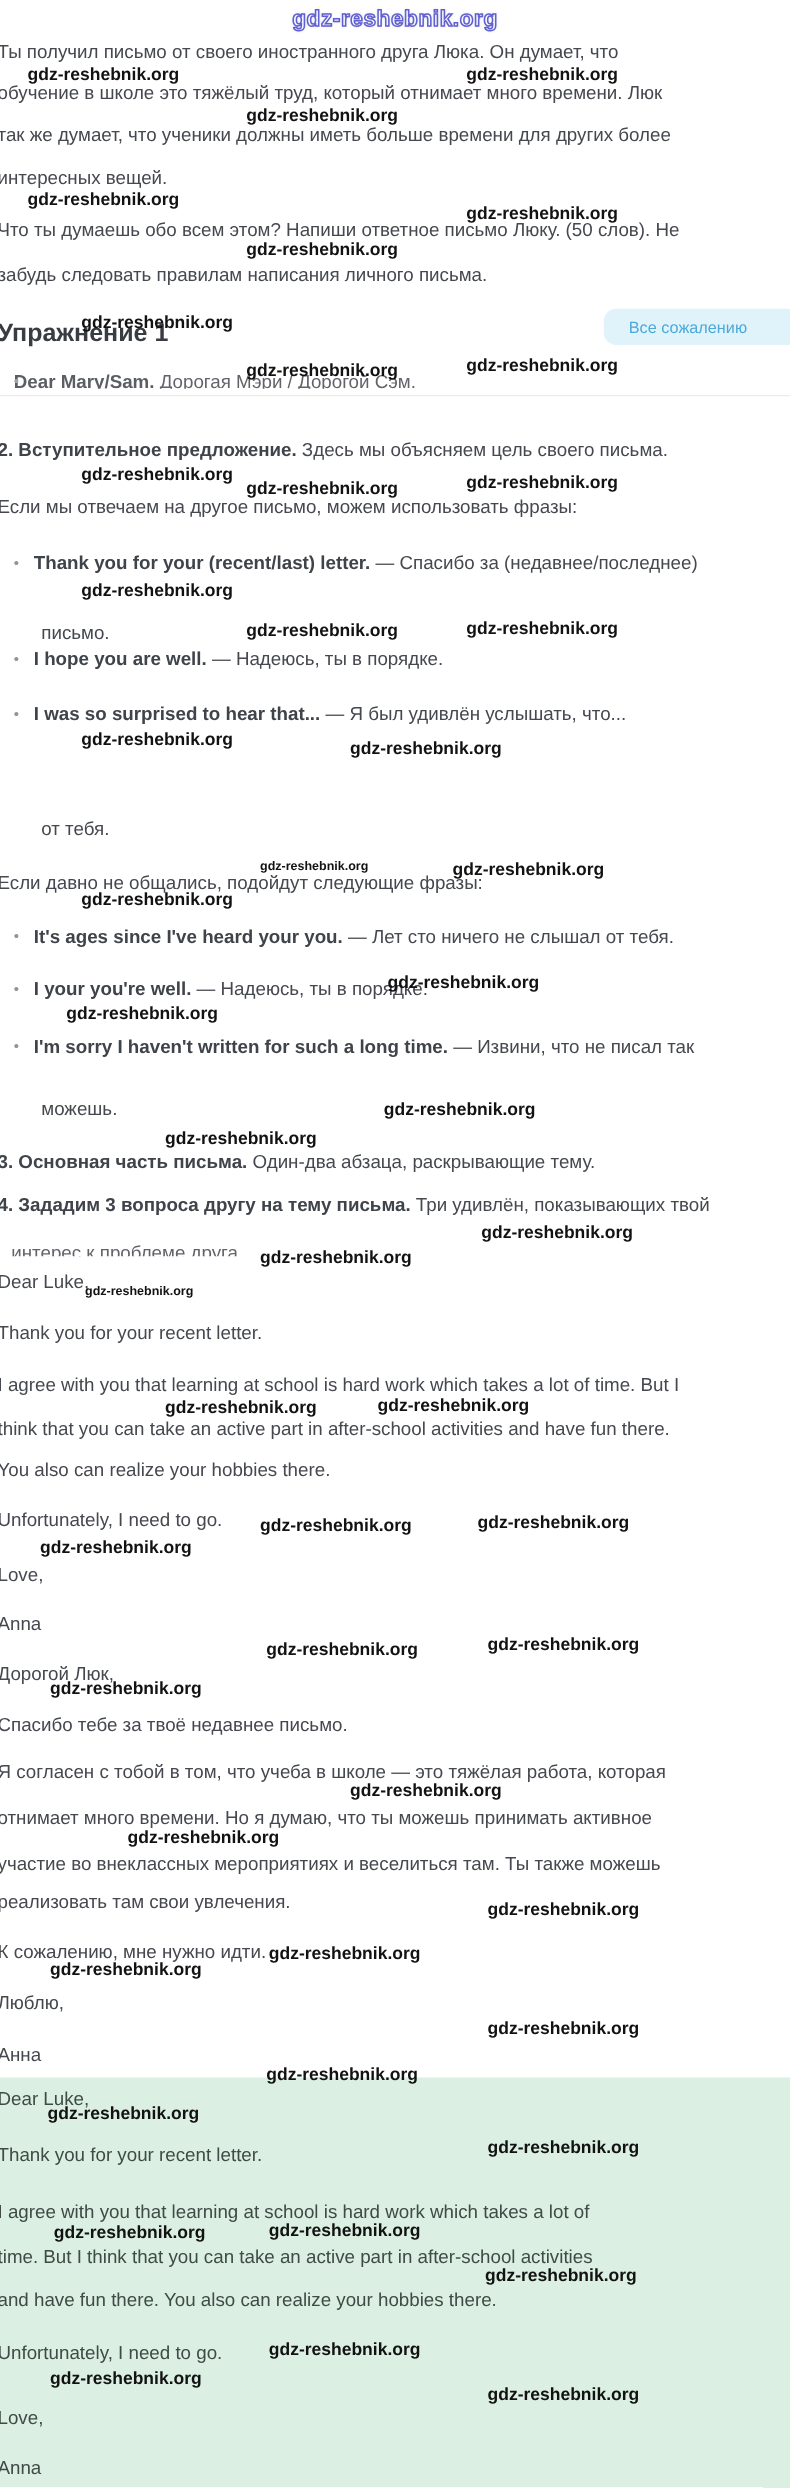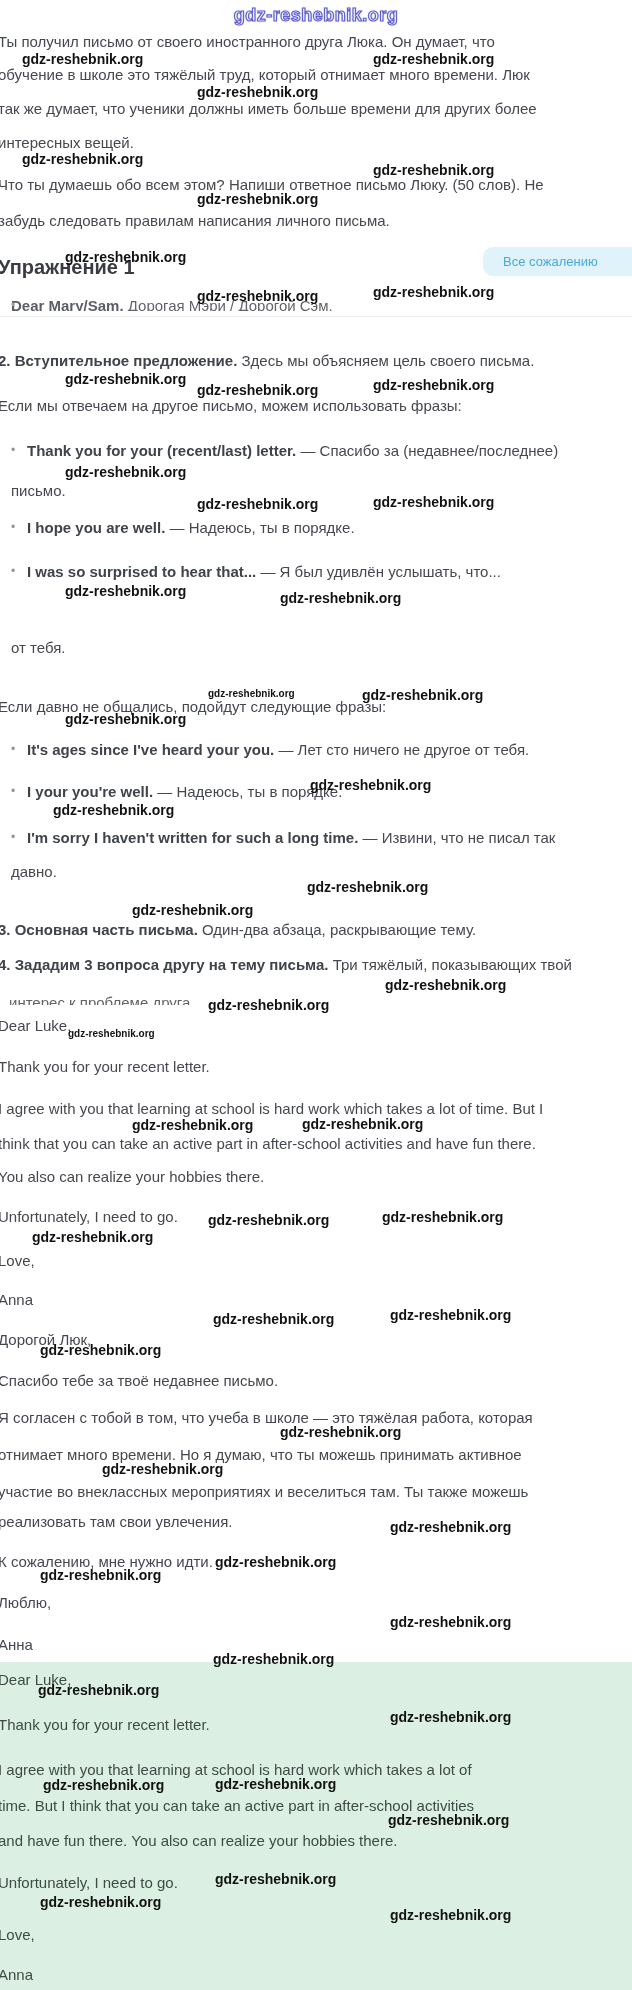--- a/index.html
+++ b/index.html
@@ -4,21 +4,21 @@
 <style>
   html,body{margin:0;padding:0;background:#fff;}
   .page{position:relative;width:632px;height:1990px;background:#ffffff;overflow:hidden;
         font-family:"Liberation Sans",sans-serif;color:#45484e;}
   .box{position:absolute;z-index:1;}
   .green-box{left:0;top:1662px;width:632px;height:328px;background:#dbf0e2;}
   .line{position:absolute;left:-2px;z-index:2;white-space:nowrap;font-size:15px;line-height:19px;color:#45484e;}
   .line b{font-weight:700;color:#3f434a;}
   .bullet{left:0;padding-left:27px;}
   .bullet::before{content:"•";position:absolute;left:11px;top:0;font-size:12px;color:#8f949a;}
-  .cont{left:11px;}
+  .cont{left:33px;margin-top:16px;}
   .heading{position:absolute;left:-2px;z-index:2;font-size:20px;font-weight:700;color:#393c42;white-space:nowrap;}
   .btn{position:absolute;left:483px;top:247px;width:157px;height:29px;z-index:2;
        background:#e0f3fb;border-radius:10px;display:flex;align-items:center;justify-content:flex-start;
        padding-left:20px;box-sizing:border-box;font-size:13px;color:#4aa9da;cursor:pointer;}
   .wm{position:absolute;z-index:3;font-size:14px;font-weight:700;color:#121212;white-space:nowrap;line-height:14px;}
   .wm-sm{font-size:10px;font-weight:700;line-height:10px;}
   .wm-outline{position:absolute;left:0;right:0;top:5px;z-index:3;text-align:center;
        font-size:18px;font-weight:700;letter-spacing:.5px;color:#f7f7ff;
        -webkit-text-stroke:1.2px #6060cf;text-shadow:0 0 2px rgba(96,96,207,.55);}
   .clip{position:absolute;left:0;right:0;overflow:hidden;z-index:2;}
@@ -56,27 +56,27 @@
   <div class="line" style="top:396px">Если мы отвечаем на другое письмо, можем использовать фразы:</div>
 
   <div class="line bullet" style="top:441px"><b>Thank you for your (recent/last) letter.</b><span> — Спасибо за (недавнее/последнее)</span></div>
   <div class="line cont" style="top:481px">письмо.</div>
   <div class="line bullet" style="top:518px"><b>I hope you are well.</b><span> — Надеюсь, ты в порядке.</span></div>
   <div class="line bullet" style="top:562px"><b>I was so surprised to hear that...</b><span> — Я был удивлён услышать, что...</span></div>
   <div class="line cont" style="top:638px">от тебя.</div>
 
   <div class="line" style="top:697px">Если давно не общались, подойдут следующие фразы:</div>
 
-  <div class="line bullet" style="top:740px"><b>It's ages since I've heard your you.</b><span> — Лет сто ничего не другое от тебя.</span></div>
+  <div class="line bullet" style="top:740px"><b>It's ages since I've heard your you.</b><span> — Лет сто ничего не слышал от тебя.</span></div>
   <div class="line bullet" style="top:782px"><b>I your you're well.</b><span> — Надеюсь, ты в порядке.</span></div>
   <div class="line bullet" style="top:828px"><b>I'm sorry I haven't written for such a long time.</b><span> — Извини, что не писал так</span></div>
-  <div class="line cont" style="top:862px">давно.</div>
+  <div class="line cont" style="top:862px">можешь.</div>
 
   <div class="line" style="top:920px"><b>3. Основная часть письма.</b><span> Один-два абзаца, раскрывающие тему.</span></div>
-  <div class="line" style="top:955px"><b>4. Зададим 3 вопроса другу на тему письма.</b><span> Три тяжёлый, показывающих твой</span></div>
+  <div class="line" style="top:955px"><b>4. Зададим 3 вопроса другу на тему письма.</b><span> Три удивлён, показывающих твой</span></div>
   <div class="clip" style="top:993px;height:12px">
     <div class="line">интерес к проблеме друга.</div>
   </div>
 
   <div class="line" style="top:1016px">Dear Luke,</div>
   <div class="line" style="top:1057px">Thank you for your recent letter.</div>
   <div class="line" style="top:1099px">I agree with you that learning at school is hard work which takes a lot of time. But I</div>
   <div class="line" style="top:1134px">think that you can take an active part in after-school activities and have fun there.</div>
   <div class="line" style="top:1167px">You also can realize your hobbies there.</div>
   <div class="line" style="top:1207px">Unfortunately, I need to go.</div>

